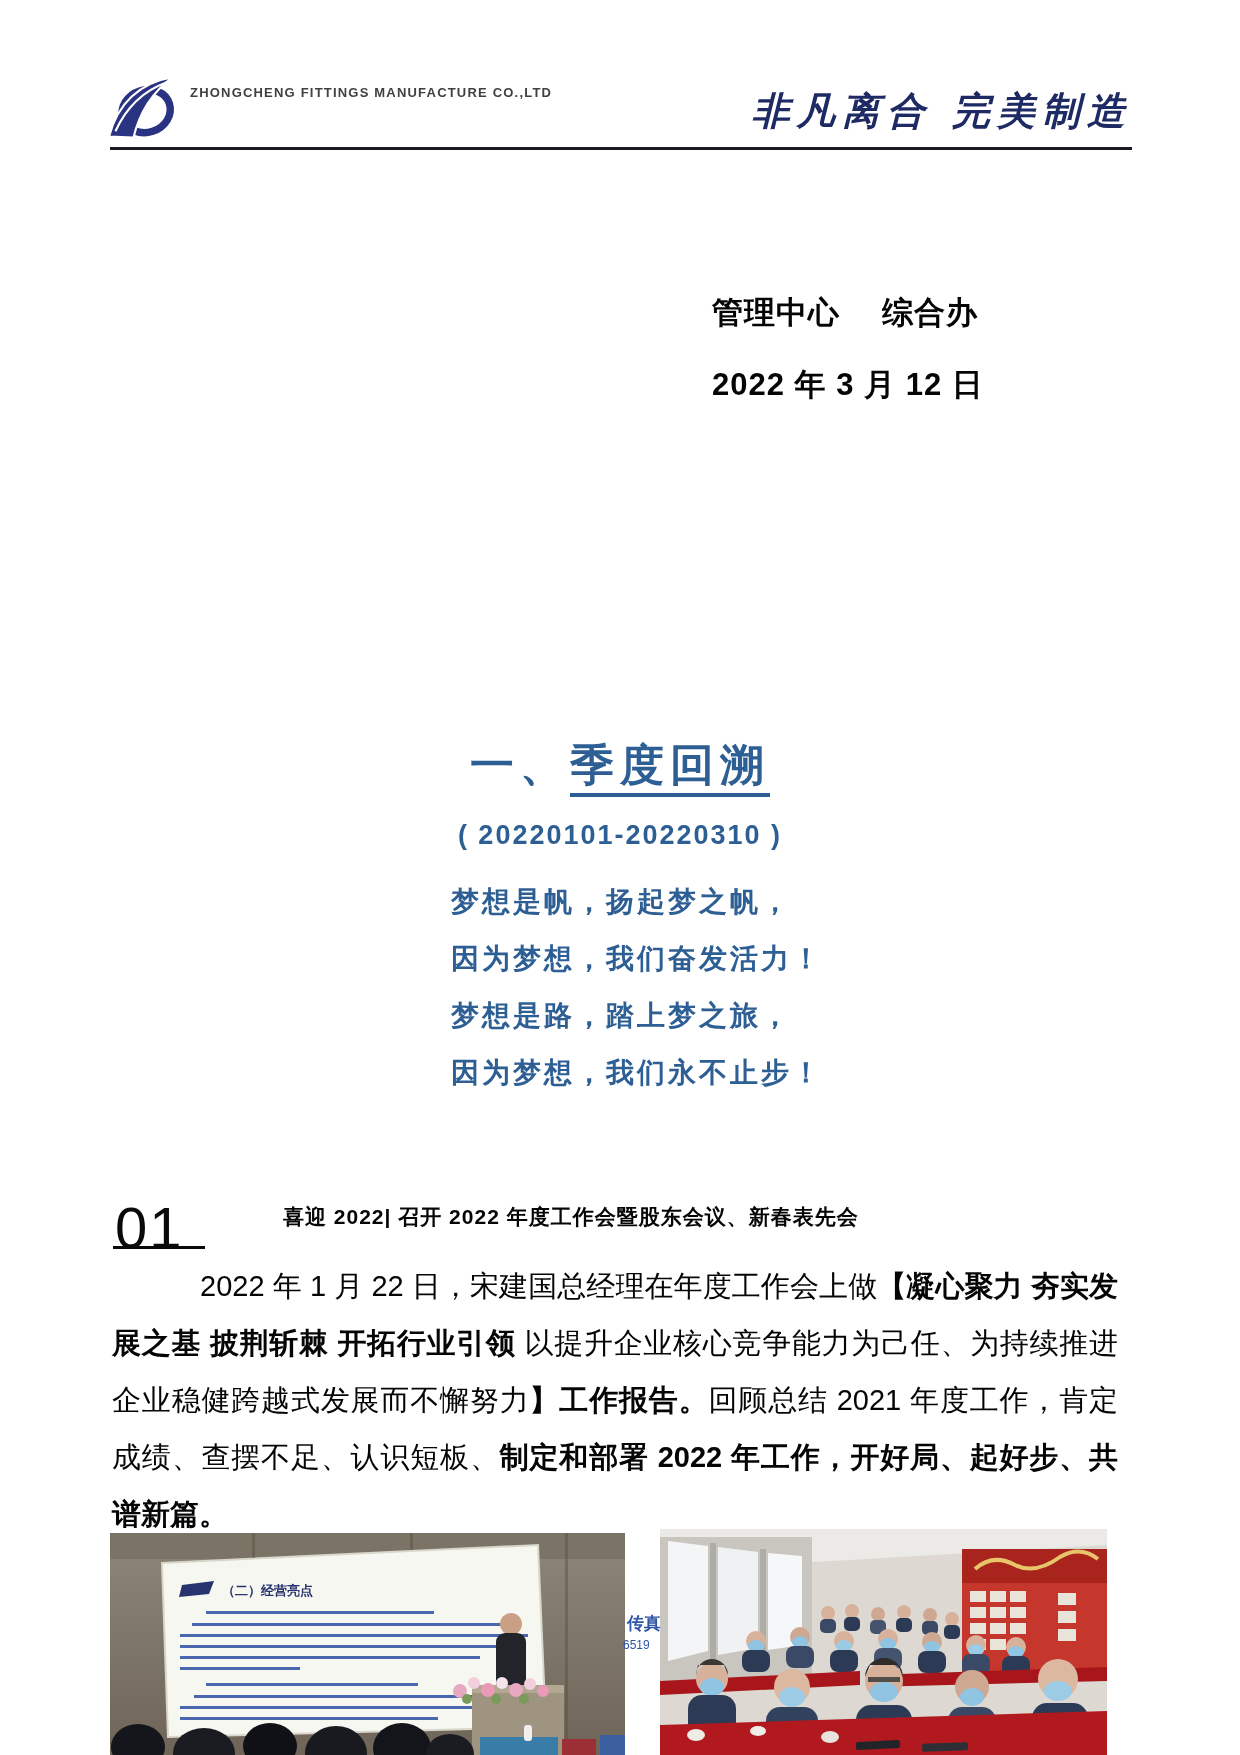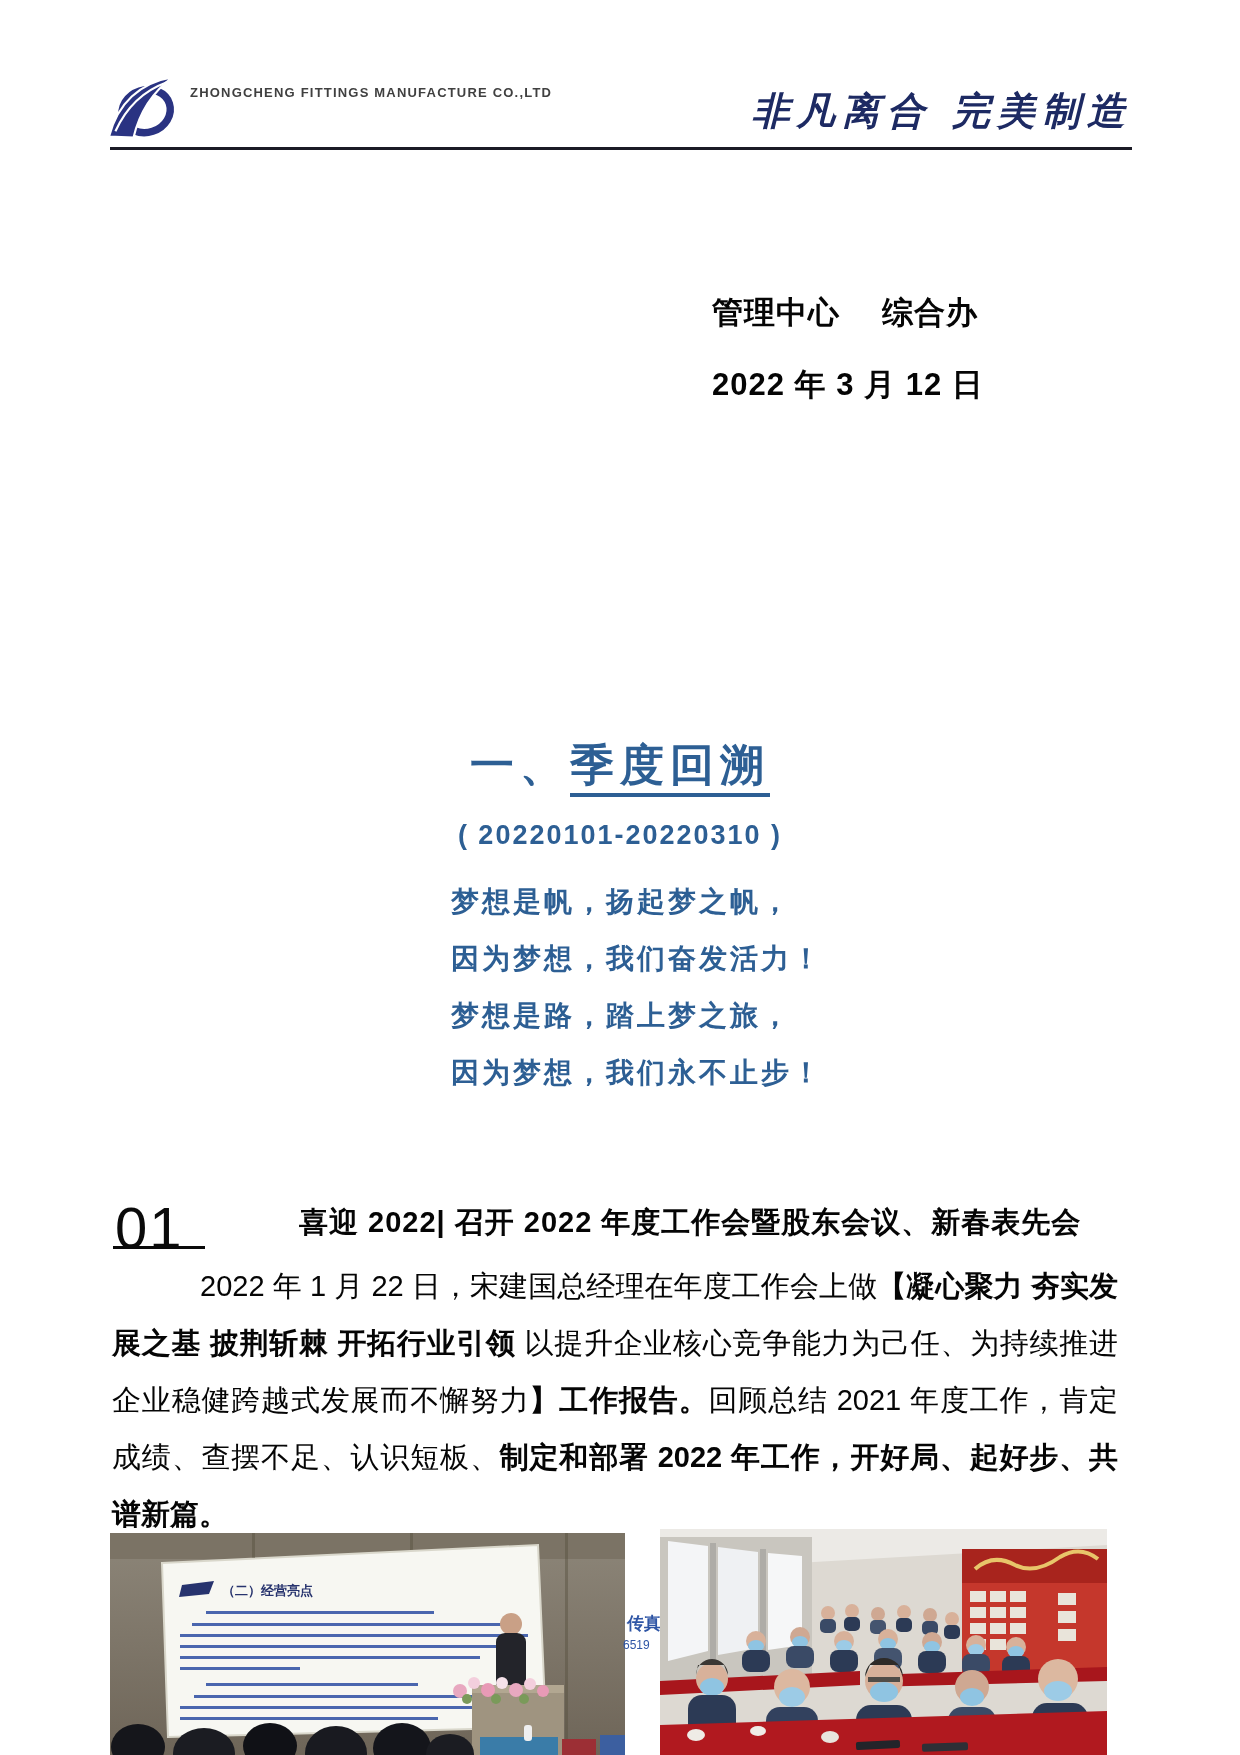--- a/index.html
+++ b/index.html
@@ -31,21 +31,21 @@
   .review-heading .underlined{border-bottom:4px solid #2d5f94;padding-bottom:4px;}
   .review-range{
     position:absolute;left:0;top:820px;width:100%;text-align:center;
     font-size:27px;font-weight:700;color:#2d5f94;letter-spacing:2px;
   }
   .poem{position:absolute;left:451px;top:886px;color:#2d5f94;font-weight:700;font-size:28px;letter-spacing:3px;}
   .poem div{height:57px;line-height:32px;}
   
   .sec-num{position:absolute;left:115px;top:1178px;font-size:58px;font-weight:400;color:#0a0a0a;letter-spacing:2px;margin-top:16px;}
   .sec-num-rule{position:absolute;left:113px;top:1246px;width:92px;height:3px;background:#0a0a0a;}
-  .sec-title{position:absolute;left:283px;top:1203px;font-size:29px;font-weight:700;color:#050505;letter-spacing:1px;margin-left:16px;}
+  .sec-title{position:absolute;left:283px;top:1203px;font-size:21px;font-weight:700;color:#050505;letter-spacing:1px;}
   .body-para{
     position:absolute;left:112px;top:1258px;width:1006px;margin:0;
     font-size:29px;line-height:57px;text-align:justify;text-indent:88px;color:#050505;
   }
   .body-para .bd{font-weight:700;}
   .body-para .rg{font-weight:400;}
   
   .photo{position:absolute;}
   .photo svg{display:block;}
   .photo-left{left:110px;top:1533px;width:515px;height:160px;}

